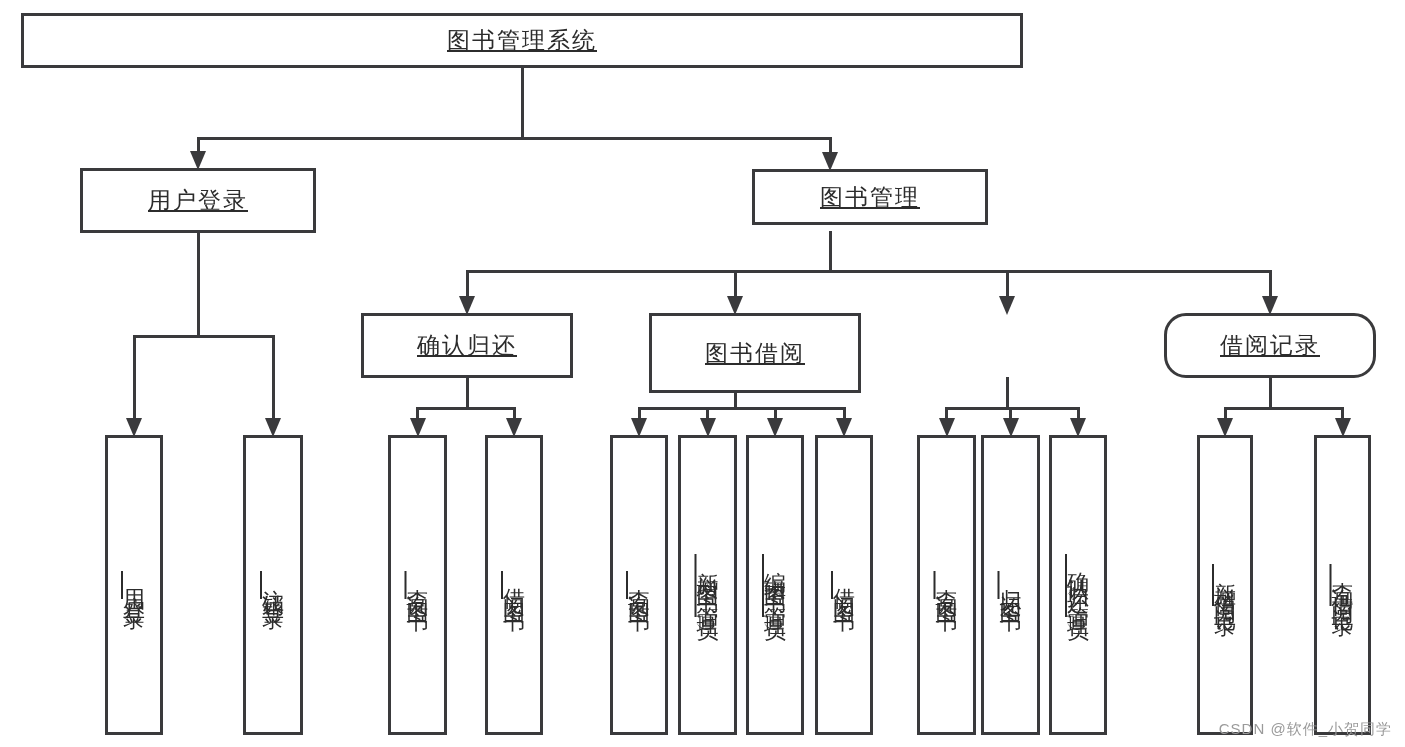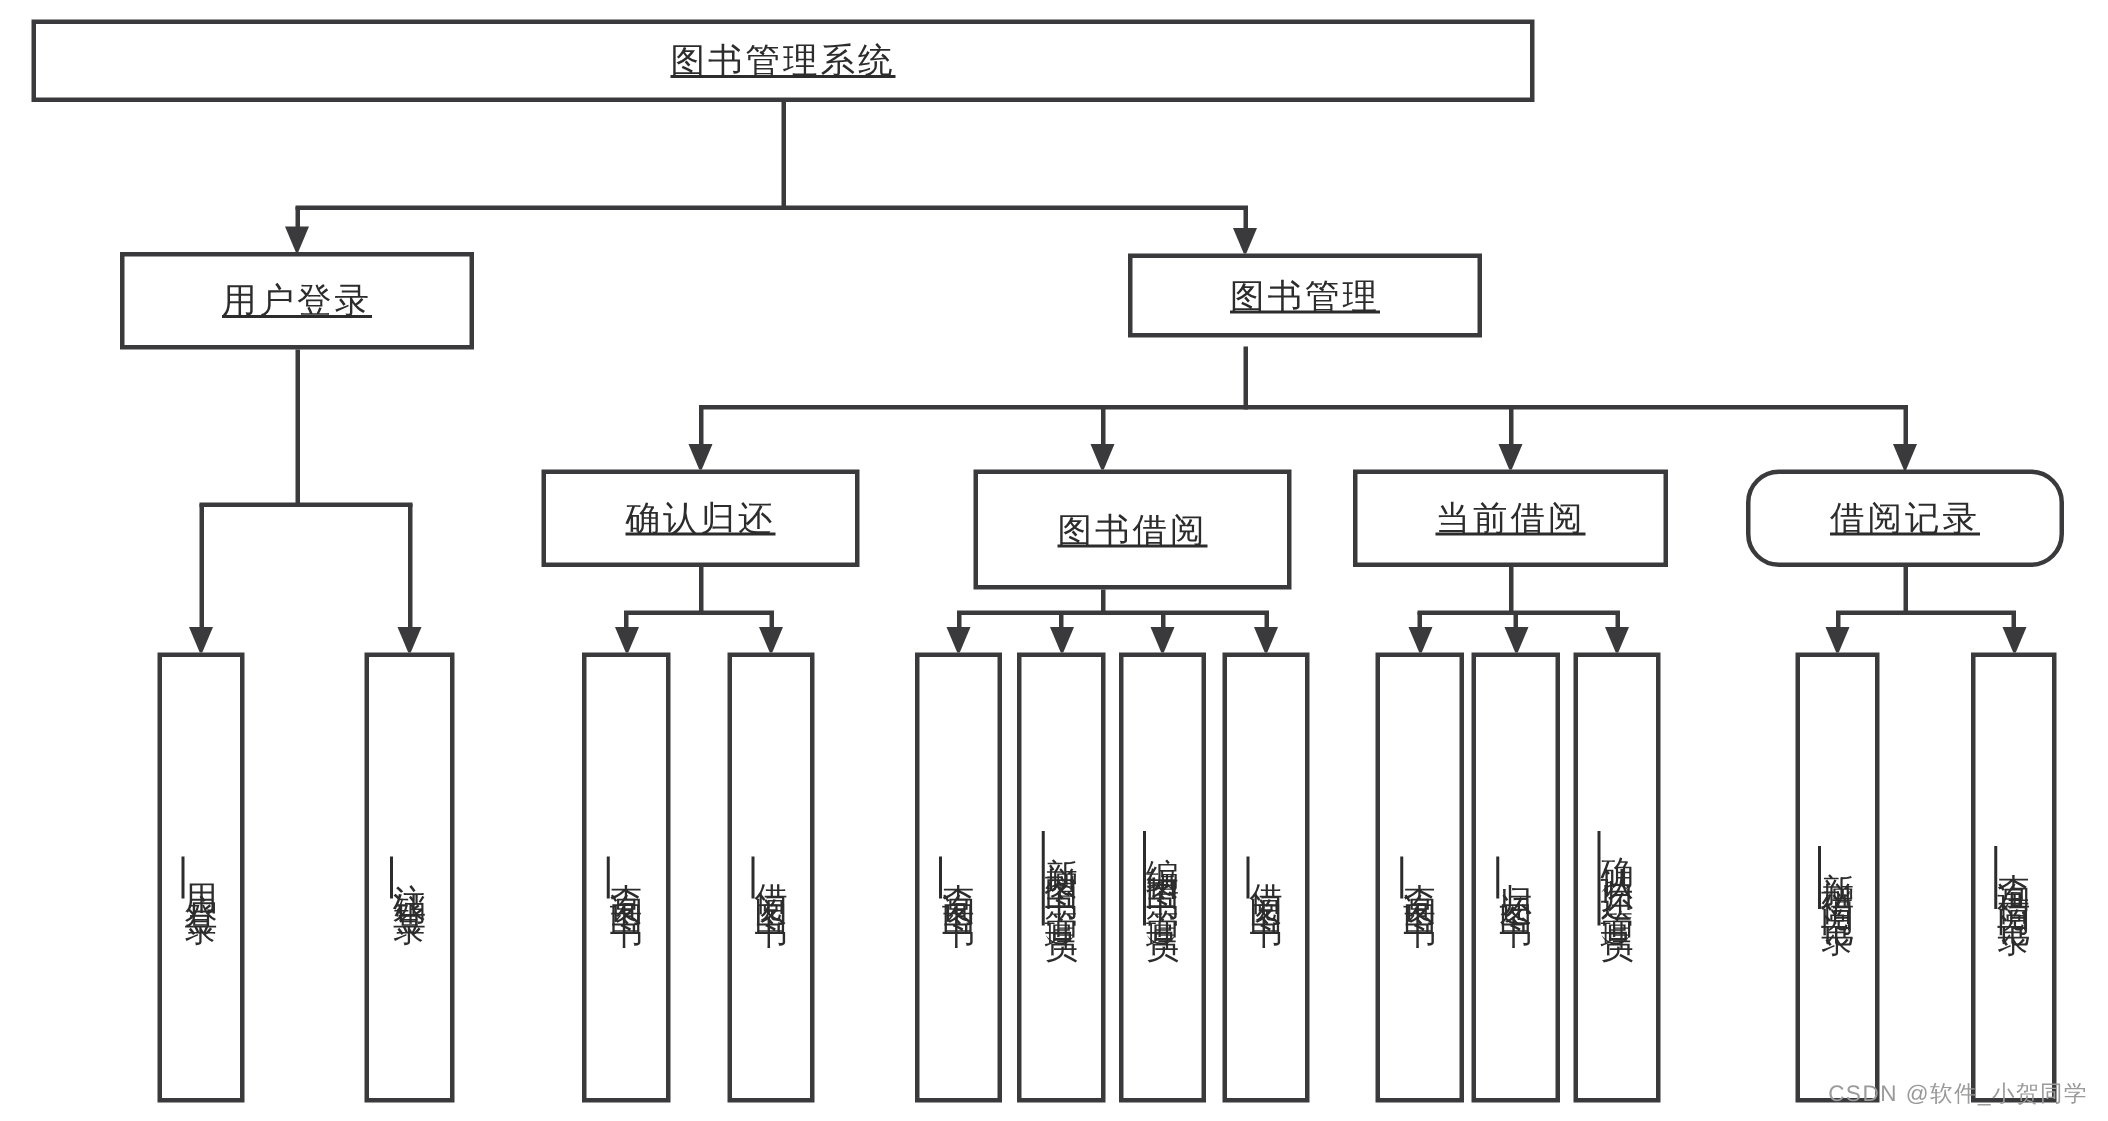--- a/index.html
+++ b/index.html
@@ -64,23 +64,20 @@
       <span>用户登录</span>
     </div>
     <div class="node" style="left: 712px; top: 169px; width: 236px; height: 56px; border-color: rgb(58, 58, 60); background: rgb(255, 255, 255); color: rgb(44, 44, 44); margin-left: 40px;">
       <span>图书管理</span>
     </div>
     <div class="node" style="left: 361px; top: 313px; width: 212px; height: 65px; border-color: rgb(58, 58, 60); background: rgb(255, 255, 255); color: rgb(44, 44, 44);">
       <span>确认归还</span>
     </div>
     <div class="node" style="left: 629px; top: 313px; width: 212px; height: 80px; border-color: rgb(58, 58, 60); background: rgb(255, 255, 255); color: rgb(44, 44, 44); margin-left: 20px;">
       <span>图书借阅</span>
-    </div>
-    <div class="node" style="left: 902px; top: 313px; width: 210px; height: 65px; border-color: rgb(58, 58, 60); background: rgb(255, 255, 255); color: rgb(44, 44, 44);">
-      <span>当前借阅</span>
     </div>
     <div class="node" style="left: 1164px; top: 313px; width: 212px; height: 65px; border-color: rgb(58, 58, 60); background: rgb(255, 255, 255); color: rgb(44, 44, 44); border-radius: 22px;">
       <span>借阅记录</span>
     </div>
     <div class="node v" style="left: 105px; top: 435px; width: 58px; height: 300px; border-color: rgb(58, 58, 60); background: rgb(255, 255, 255); color: rgb(44, 44, 44);">
       <span>用户登录</span>
     </div>
     <div class="node v" style="left: 243px; top: 435px; width: 60px; height: 300px; border-color: rgb(58, 58, 60); background: rgb(255, 255, 255); color: rgb(44, 44, 44);">
       <span>注销登录</span>
     </div>

